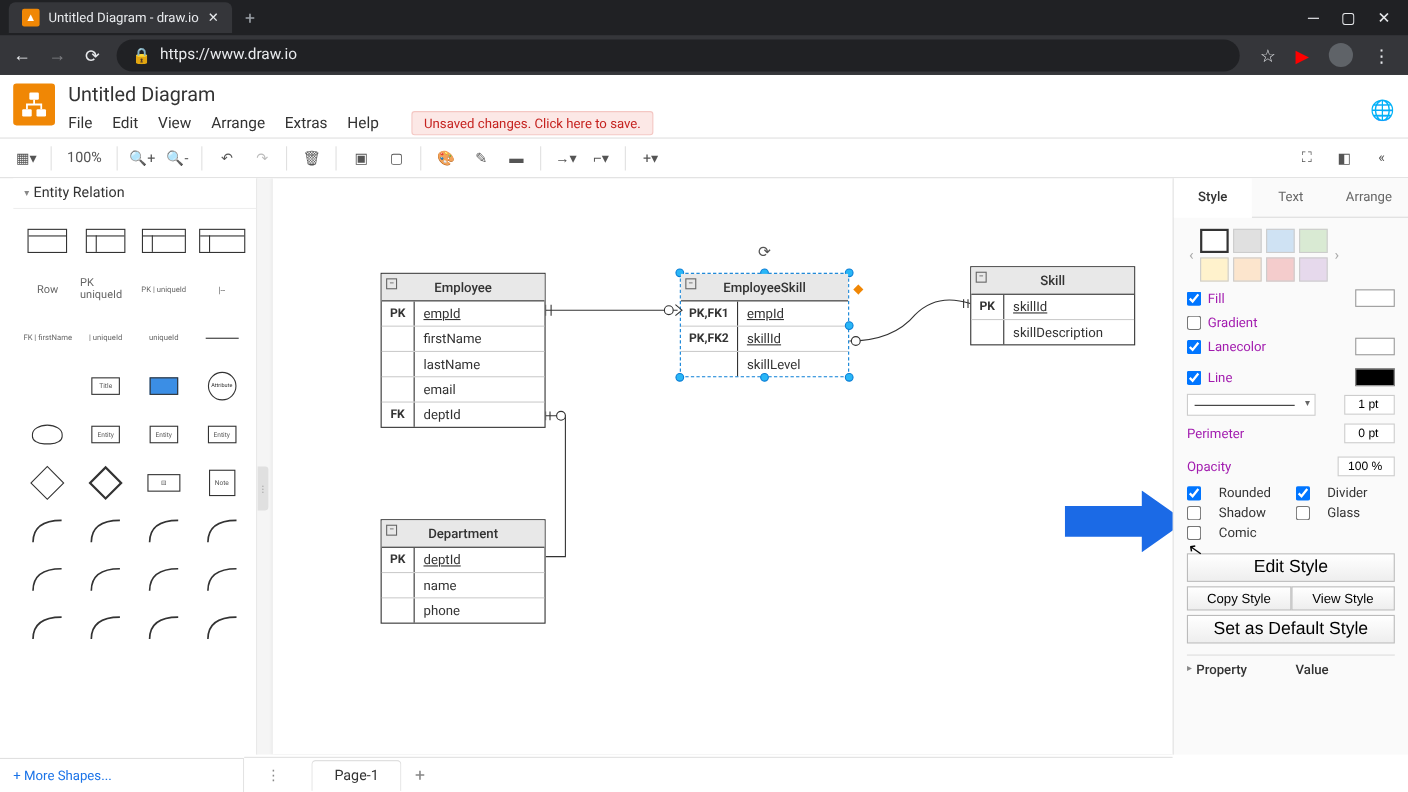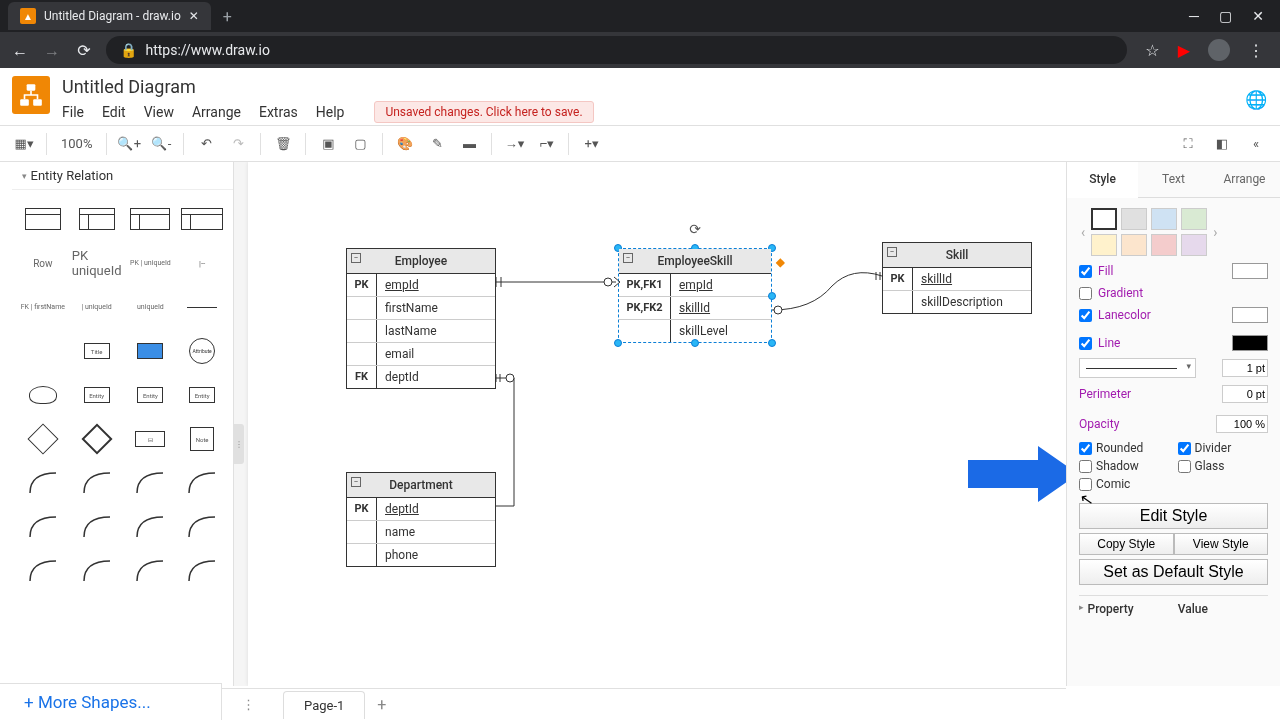--- a/index.html
+++ b/index.html
@@ -51,21 +51,21 @@
 .shape-table::before { content: ""; position: absolute; top: 5px; left: 0; right: 0; border-top: 1px solid #333; }
 .shape-table.with-col::after { content: ""; position: absolute; top: 5px; bottom: 0; left: 8px; border-left: 1px solid #333; }
 .shape-row-text { font-size: 10px; color: #666; }
 .shape-hline { width: 30px; height: 1px; background: #333; }
 .shape-sm-box { width: 26px; height: 16px; border: 1px solid #333; display: flex; align-items: center; justify-content: center; font-size: 6px; color: #555; }
 .shape-sm-box.blue { background: #3b8ee5; }
 .shape-circle { width: 26px; height: 26px; border: 1px solid #333; border-radius: 50%; display: flex; align-items: center; justify-content: center; font-size: 5px; }
 .shape-cloud { width: 28px; height: 18px; border: 1px solid #333; border-radius: 50% 50% 40% 40%; }
 .shape-diamond { width: 22px; height: 22px; border: 1px solid #333; transform: rotate(45deg); }
 .shape-curve { width: 30px; height: 24px; }
-.more-shapes { padding: 8px 24px; color: #1a73e8; cursor: pointer; font-size: 17px; border-top: 1px solid #e0e0e0; }
+.more-shapes { padding: 8px 12px; color: #1a73e8; cursor: pointer; font-size: 12px; border-top: 1px solid #e0e0e0; }
 .more-shapes::before { content: "+ "; }
 
 
 .canvas-wrap { flex: 1; background: #f5f5f5; position: relative; overflow: hidden; }
 .canvas { position: absolute; left: 14px; top: 0; right: 0; bottom: 0; background: #fff; box-shadow: 0 0 4px rgba(0,0,0,.1); }
 .collapse-handle { position: absolute; left: 0; top: 50%; width: 10px; height: 40px; background: #e0e0e0; border-radius: 0 3px 3px 0; cursor: pointer; display: flex; align-items: center; justify-content: center; font-size: 8px; color: #888; }
 
 .entity { position: absolute; background: #fff; border: 1px solid #333; font-size: 12px; }
 .entity-head { background: #e8e8e8; text-align: center; padding: 5px 0; font-weight: 500; border-bottom: 1px solid #333; position: relative; }
 .entity-collapse { position: absolute; left: 4px; top: 4px; width: 10px; height: 10px; border: 1px solid #666; font-size: 8px; line-height: 8px; text-align: center; color: #666; cursor: pointer; }
@@ -89,25 +89,25 @@
 .panel-tab { flex: 1; text-align: center; padding: 10px 0; cursor: pointer; color: #666; }
 .panel-tab.active { background: #fff; color: #333; border-bottom: 2px solid #fff; margin-bottom: -1px; font-weight: 500; }
 .panel-body { padding: 10px 12px; }
 .swatch-row { display: flex; align-items: center; gap: 4px; margin-bottom: 6px; }
 .nav-arrow { color: #aaa; cursor: pointer; padding: 0 2px; font-size: 14px; }
 .swatch { width: 26px; height: 22px; border: 1px solid #ccc; cursor: pointer; }
 .prop-row { display: flex; align-items: center; margin: 7px 0; gap: 6px; }
 .prop-row label { flex: 1; color: #a21caf; }
 .prop-row input[type=checkbox] { cursor: pointer; }
 .color-chip { width: 36px; height: 16px; border: 1px solid #999; cursor: pointer; }
-.num-input { width: 46px; height: 18px; border: 1px solid #ccc; font-size: 11px; text-align: right; padding-right: 2px; margin-left: 20px; }
+.num-input { width: 46px; height: 18px; border: 1px solid #ccc; font-size: 11px; text-align: center; padding-right: 2px; margin-left: 20px; }
 .line-select { flex: 1; height: 20px; border: 1px solid #ccc; background: #fff; cursor: pointer; position: relative; }
 .line-select::after { content: "▾"; position: absolute; right: 4px; top: 2px; font-size: 9px; color: #666; }
 .check-grid { display: grid; grid-template-columns: 1fr 1fr; gap: 4px 8px; margin: 8px 0; }
-.check-grid label { display: flex; align-items: center; gap: 4px; cursor: pointer; }
+.check-grid label { display: flex; align-items: center; gap: 16px; cursor: pointer; }
 .style-btn { width: 100%; padding: 3px; border: 1px solid #bbb; background: linear-gradient(#fff, #eee); cursor: pointer; font-size: 16px; margin-top: 4px; }
 .style-btn-half { display: flex; gap: 0; margin-top: 4px; }
 .style-btn-half button { flex: 1; padding: 3px; border: 1px solid #bbb; background: linear-gradient(#fff, #eee); cursor: pointer; font-size: 12px; }
 .prop-table-head { display: flex; padding: 6px 0; margin-top: 10px; border-top: 1px solid #ddd; font-weight: 500; }
 .prop-table-head span:first-child { flex: 1; }
 .prop-table-head span:last-child { flex: 1; }
 .prop-table-head::before { content: "▸"; margin-right: 4px; font-size: 9px; color: #888; }
 
 
 .footer { display: flex; align-items: center; height: 32px; border-top: 1px solid #e0e0e0; padding: 0 12px; }
@@ -224,21 +224,21 @@
       <div class="shape-cell">
           <div class="shape-table with-col" style="width:40px"></div>
         </div>
       <div class="shape-cell">
           <div class="shape-table with-col" style="width:42px"></div>
         </div>
       <div class="shape-cell">
           <span class="shape-row-text">Row</span>
         </div>
       <div class="shape-cell">
-          <span class="shape-row-text" style="font-size:13px">PK  uniqueId</span>
+          <span class="shape-row-text" style="font-size:10px">PK  uniqueId</span>
         </div>
       <div class="shape-cell">
           <span class="shape-row-text" style="font-size:7px">PK | uniqueId</span>
         </div>
       <div class="shape-cell">
           <span class="shape-row-text" style="font-size:8px">|--</span>
         </div>
       <div class="shape-cell">
           <span class="shape-row-text" style="font-size:7px">FK | firstName</span>
         </div>

